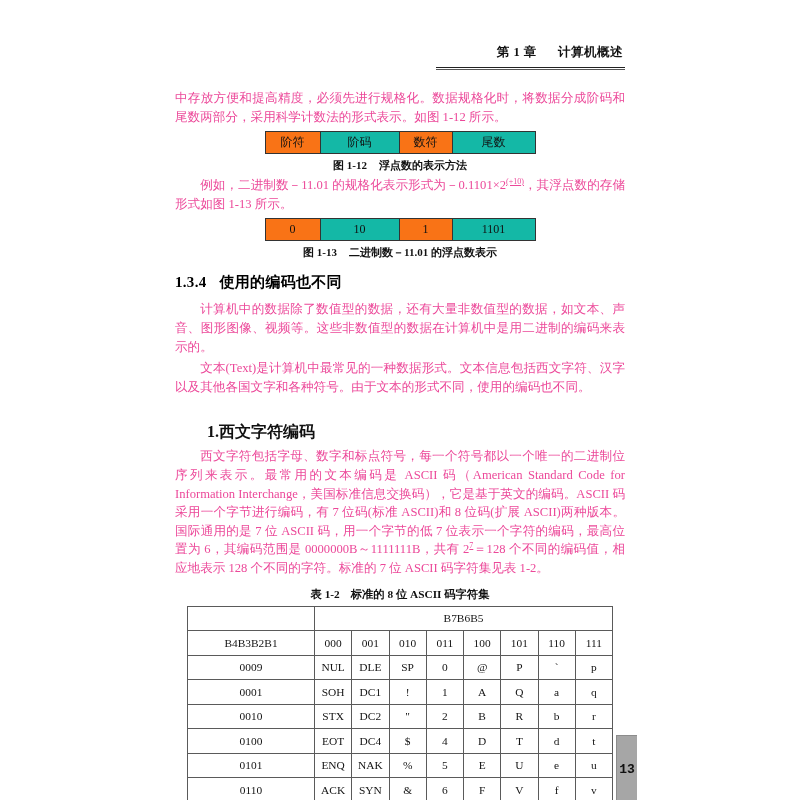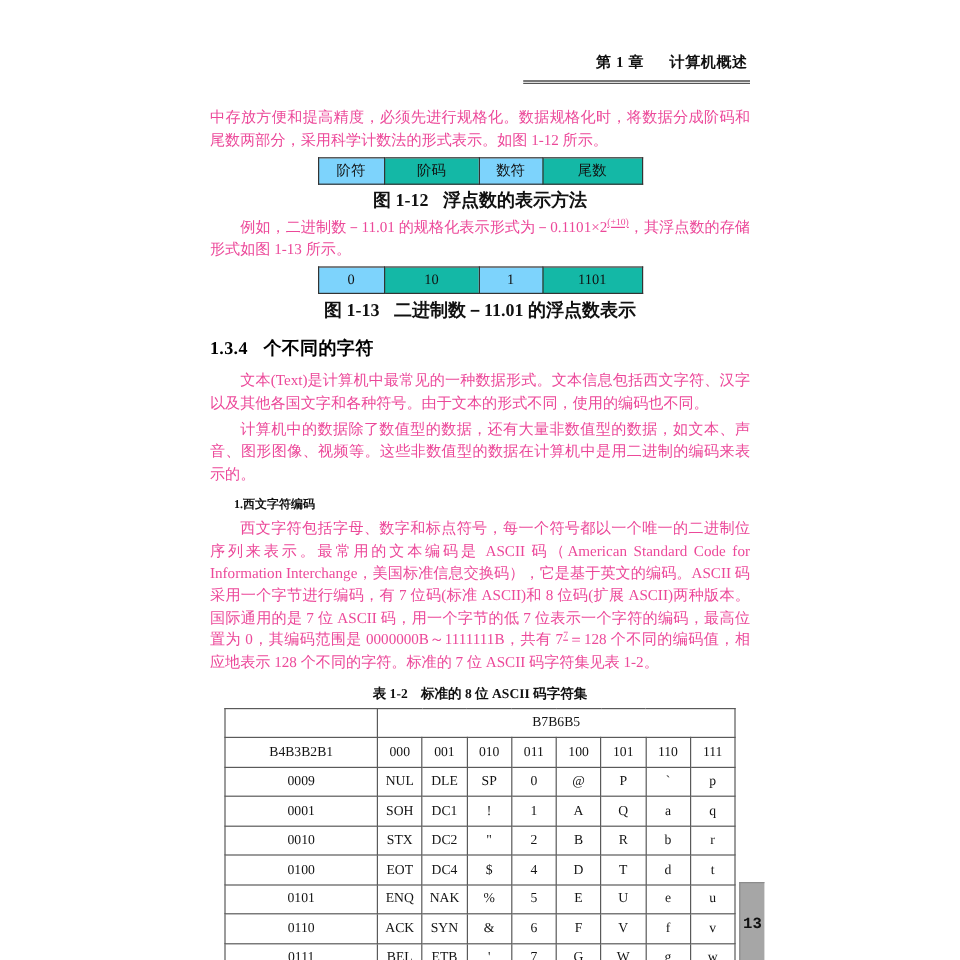--- a/index.html
+++ b/index.html
@@ -77,22 +77,22 @@
   .sec-heading {
     margin: 13px 0 8px 0;
     font-size: 15px;
     font-weight: bold;
     letter-spacing: 0.3px;
     color: #000;
   }
   .sec-heading .num { margin-right: 13px; }
 
   .sub-heading {
-    margin: 9px 0 4px 0;
-    font-size: 10px;
+    margin: 26px 0 4px 0;
+    font-size: 16px;
     font-weight: bold;
     text-indent: 2em;
     color: #111;
   }
 
   sup.exp {
     font-size: 8px;
     vertical-align: super;
     line-height: 0;
     text-decoration: underline;
@@ -108,25 +108,25 @@
   }
   .cellstrip td {
     border: 1px solid #333;
     height: 19px;
     font-size: 12px;
     text-align: center;
     vertical-align: middle;
     color: #111;
   }
   .cellstrip td.gray { background: #14b8a6; }
-  .cellstrip td.white { background: #7dd3fc; }
+  .cellstrip td.white { background: #f97316; }
 
   .fig-caption {
     margin-top: 4px;
-    font-size: 15px;
+    font-size: 11px;
     font-weight: bold;
     text-align: center;
     color: #111;
   }
   .fig-caption .gap { display: inline-block; width: 12px; }
 
   
   .table-caption {
     margin: 9px 0 4px 0;
     font-size: 11.3px;
@@ -223,29 +223,29 @@
           <td class="gray" style="width:80px">1101</td>
         </tr>
       </tbody>
         </table>
       <div class="fig-caption">
         <span>图 1-13</span><span class="gap"></span><span>二进制数－11.01 的浮点数表示</span>
       </div>
     </div>
 
     <div class="sec-heading">
-      <span class="num">1.3.4</span><span>个不同的字符</span>
+      <span class="num">1.3.4</span><span>使用的编码也不同</span>
     </div>
 
+    <p class="para indent">计算机中的数据除了数值型的数据，还有大量非数值型的数据，如文本、声音、图形图像、视频等。这些非数值型的数据在计算机中是用二进制的编码来表示的。</p>
     <p class="para indent">文本(Text)是计算机中最常见的一种数据形式。文本信息包括西文字符、汉字以及其他各国文字和各种符号。由于文本的形式不同，使用的编码也不同。</p>
-    <p class="para indent">计算机中的数据除了数值型的数据，还有大量非数值型的数据，如文本、声音、图形图像、视频等。这些非数值型的数据在计算机中是用二进制的编码来表示的。</p>
 
     <div class="sub-heading">1.西文字符编码</div>
 
-    <p class="para indent"><span>西文字符包括字母、数字和标点符号，每一个符号都以一个唯一的二进制位序列来表示。最常用的文本编码是 ASCII 码（American Standard Code for Information Interchange，美国标准信息交换码），它是基于英文的编码。ASCII 码采用一个字节进行编码，有 7 位码(标准 ASCII)和 8 位码(扩展 ASCII)两种版本。国际通用的是 7 位 ASCII 码，用一个字节的低 7 位表示一个字符的编码，最高位置为 0，其编码范围是 0000000B～1111111B，共有 7</span><sup class="exp">7</sup><span>＝128 个不同的编码值，相应地表示 128 个不同的字符。标准的 7 位 ASCII 码字符集见表 1-2。</span></p>
+    <p class="para indent"><span>西文字符包括字母、数字和标点符号，每一个符号都以一个唯一的二进制位序列来表示。最常用的文本编码是 ASCII 码（American Standard Code for Information Interchange，美国标准信息交换码），它是基于英文的编码。ASCII 码采用一个字节进行编码，有 7 位码(标准 ASCII)和 8 位码(扩展 ASCII)两种版本。国际通用的是 7 位 ASCII 码，用一个字节的低 7 位表示一个字符的编码，最高位置为 6，其编码范围是 0000000B～1111111B，共有 2</span><sup class="exp">7</sup><span>＝128 个不同的编码值，相应地表示 128 个不同的字符。标准的 7 位 ASCII 码字符集见表 1-2。</span></p>
 
     <div class="table-caption">
       <span>表 1-2</span><span class="gap"></span><span>标准的 8 位 ASCII 码字符集</span>
     </div>
 
     <table class="ascii">
       <tbody>
         <tr>
           <td class="rowlabel blank-corner"></td>
           <td colspan="8">B7B6B5</td>

